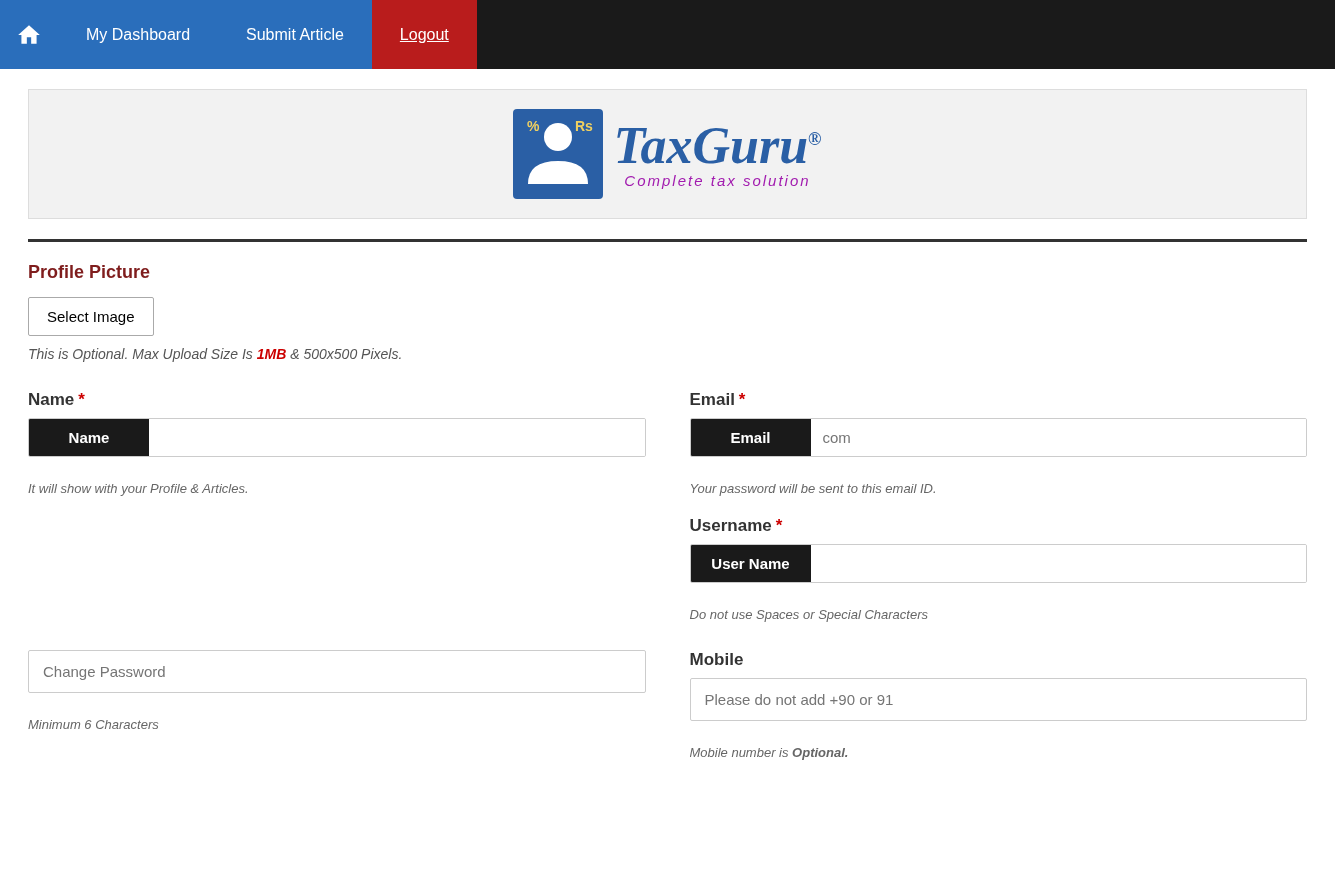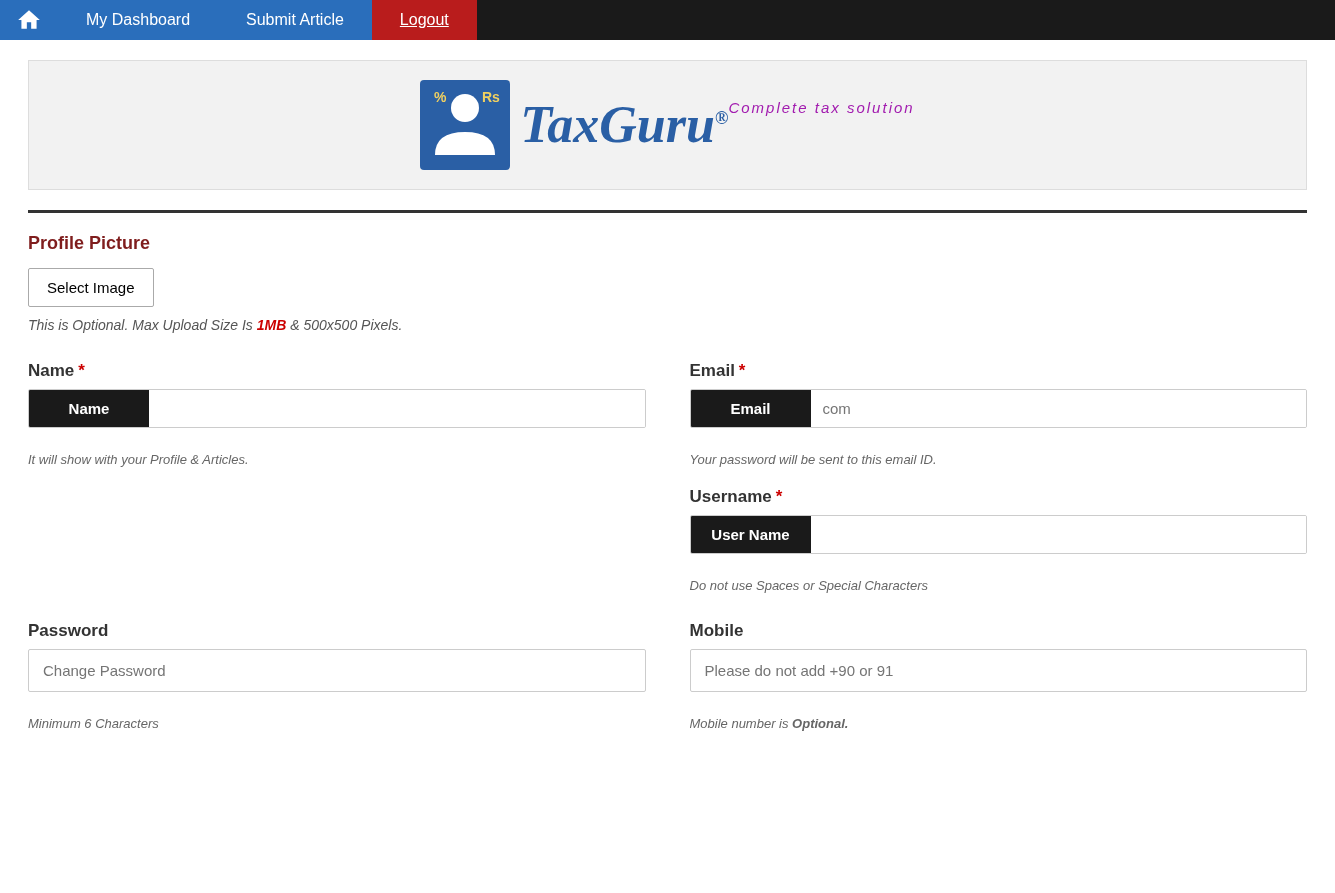--- a/index.html
+++ b/index.html
@@ -3,21 +3,21 @@
   <meta charset="utf-8">
   <style>
     * { box-sizing: border-box; margin: 0; padding: 0; }
     body { font-family: Arial, sans-serif; background: #fff; }
 
     
     .navbar {
       background: #1a1a1a;
       display: flex;
       align-items: stretch;
-      height: 40px;
+      height: 69px;
     }
     .nav-home {
       background: #2a6ebb;
       width: 58px;
       display: flex;
       align-items: center;
       justify-content: center;
       cursor: pointer;
     }
     .nav-home svg { width: 26px; height: 26px; fill: white; }
@@ -48,21 +48,21 @@
       display: flex;
       align-items: center;
       gap: 10px;
     }
     .logo-icon {
       width: 90px;
       height: 90px;
     }
     .logo-brand {
       display: flex;
-      flex-direction: row;
+      flex-direction: column;
       text-align: center;
     }
     .logo-taxguru {
       font-size: 52px;
       color: #2a5fa5;
       font-style: italic;
       font-family: Georgia, serif;
       font-weight: bold;
       line-height: 1;
     }
@@ -263,21 +263,20 @@
         </div>
         <div class="field-hint">Do not use Spaces or Special Characters</div>
       </div>
     </div>
   </div>
 
   
   <div class="form-row">
 
     <div class="form-col">
-      <div class="field-label">Password</div>
       <input class="plain-input" type="password" placeholder="Change Password" style="">
       <div class="field-hint">Minimum 6 Characters</div>
     </div>
 
     <div class="form-col">
       <div class="field-label">Mobile</div>
       <input class="plain-input" type="tel" placeholder="Please do not add +90 or 91" style="">
       <div class="field-hint">
         Mobile number is <strong>Optional.</strong>
       </div>

